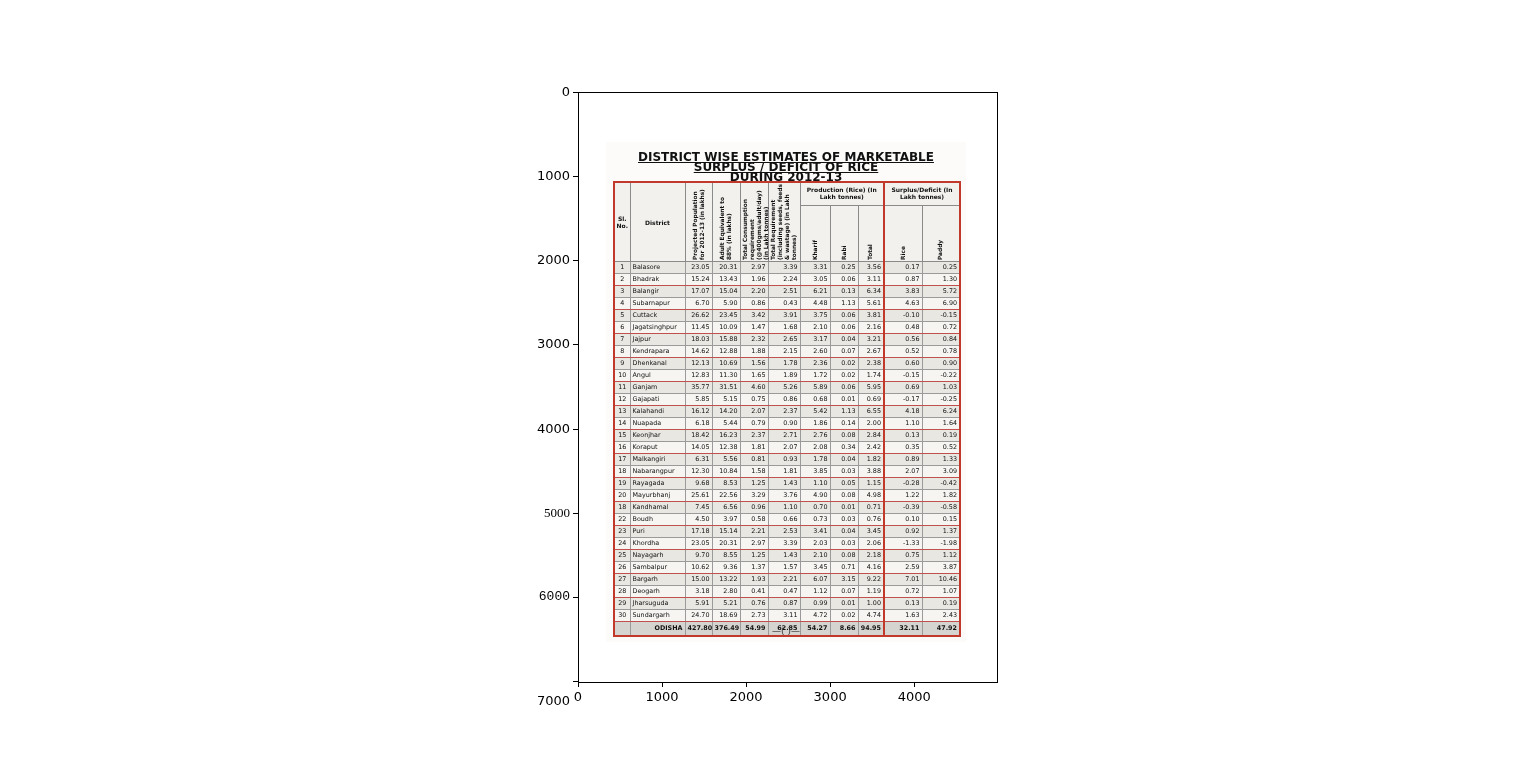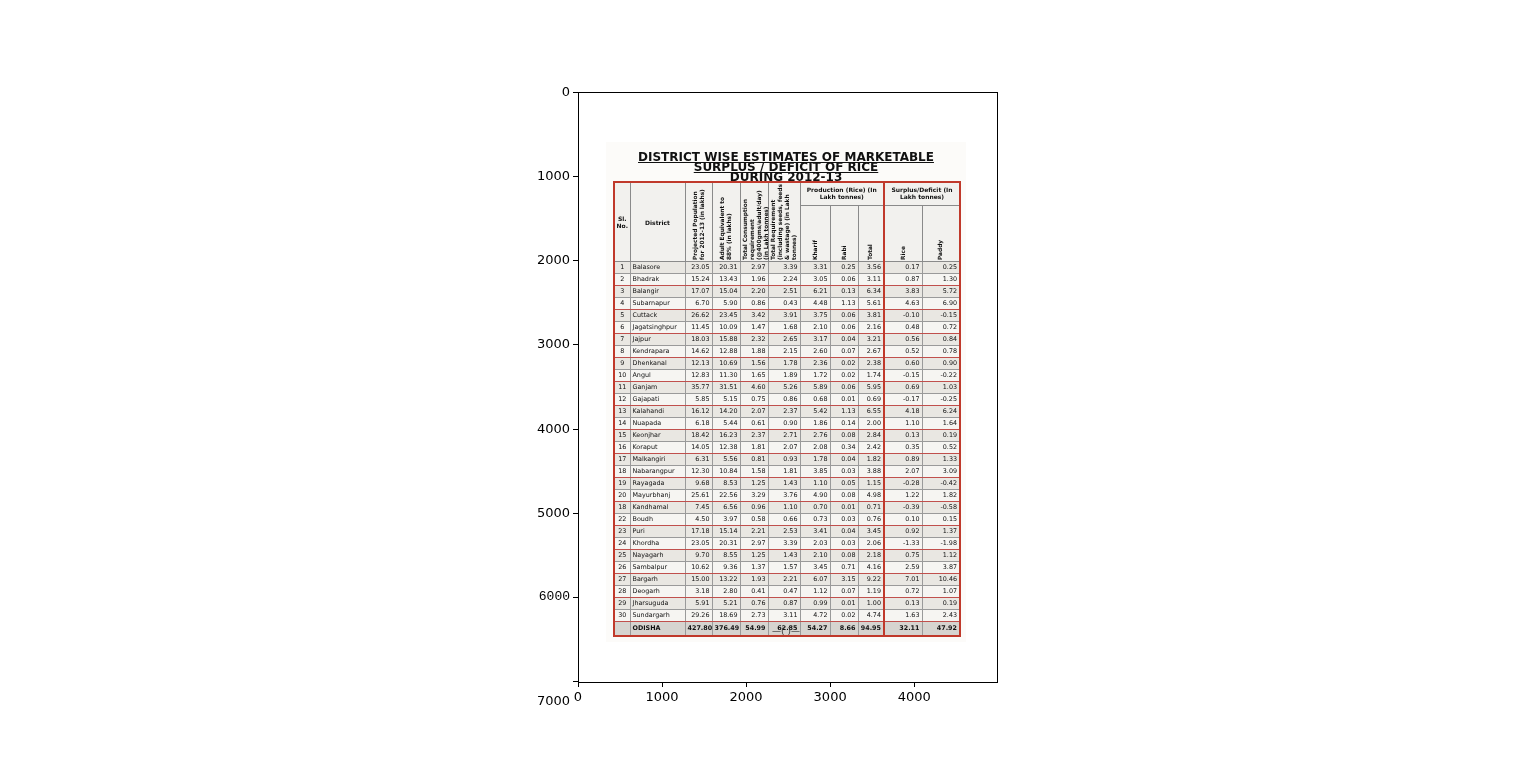--- a/index.html
+++ b/index.html
@@ -62,37 +62,38 @@
   tbody tr:nth-child(odd) td{background:#e9e7e2;}
   tbody tr:nth-child(even) td{background:#f6f5f2;}
   tbody tr.red-sep td{border-bottom:1px solid #c0504d;}
   .a-c{text-align:center;}
   .a-l{text-align:left;}
   .a-r{text-align:right;}
   .red-l{border-left:2px solid #c0392b !important;}
   tbody tr.total-row td{
     background:#d6d4d0 !important;font-weight:bold;height:13px;line-height:13px;
     border-top:1.5px solid #c0392b;
+    text-align:right;
   }
 </style>
 </head>
 <body>
 
 <div>
     <div class="ytick" style="top: 85px;">0</div>
     <div class="ytickmark" style="top: 92px;"></div>
     <div class="ytick" style="top: 169.14px;">1000</div>
     <div class="ytickmark" style="top: 176.14px;"></div>
     <div class="ytick" style="top: 253.28px;">2000</div>
     <div class="ytickmark" style="top: 260.28px;"></div>
     <div class="ytick" style="top: 337.42px;">3000</div>
     <div class="ytickmark" style="top: 344.42px;"></div>
     <div class="ytick" style="top: 421.56px;">4000</div>
     <div class="ytickmark" style="top: 428.56px;"></div>
-    <div class="ytick" style="top: 505.7px;">5000</div>
+    <div class="ytick" style="top: 505.7px; font-family: Liberation Serif, serif;">5000</div>
     <div class="ytickmark" style="top: 512.7px;"></div>
     <div class="ytick" style="top: 589.84px; font-family: Liberation Mono, monospace;">6000</div>
     <div class="ytickmark" style="top: 596.84px;"></div>
     <div class="ytick" style="top: 673.98px; margin-top: 20px;">7000</div>
     <div class="ytickmark" style="top: 680.98px;"></div>
   </div>
 <div>
     <div class="xtick" style="left: 556px;">0</div>
     <div class="xtickmark" style="left: 578px;"></div>
     <div class="xtick" style="left: 640.05px;">1000</div>
@@ -337,21 +338,21 @@
         <td class="a-r">1.13</td>
         <td class="a-r">6.55</td>
         <td class="a-r red-l">4.18</td>
         <td class="a-r">6.24</td>
       </tr>
       <tr class="red-sep">
         <td class="a-c">14</td>
         <td class="a-l">Nuapada</td>
         <td class="a-r">6.18</td>
         <td class="a-r">5.44</td>
-        <td class="a-r">0.61</td>
+        <td class="a-r">0.79</td>
         <td class="a-r">0.90</td>
         <td class="a-r">1.86</td>
         <td class="a-r">0.14</td>
         <td class="a-r">2.00</td>
         <td class="a-r red-l">1.10</td>
         <td class="a-r">1.64</td>
       </tr>
       <tr>
         <td class="a-c">15</td>
         <td class="a-l">Keonjhar</td>
@@ -543,21 +544,21 @@
         <td class="a-r">0.87</td>
         <td class="a-r">0.99</td>
         <td class="a-r">0.01</td>
         <td class="a-r">1.00</td>
         <td class="a-r red-l">0.13</td>
         <td class="a-r">0.19</td>
       </tr>
       <tr class="red-sep">
         <td class="a-c">30</td>
         <td class="a-l">Sundargarh</td>
-        <td class="a-r">29.26</td>
+        <td class="a-r">24.70</td>
         <td class="a-r">18.69</td>
         <td class="a-r">2.73</td>
         <td class="a-r">3.11</td>
         <td class="a-r">4.72</td>
         <td class="a-r">0.02</td>
         <td class="a-r">4.74</td>
         <td class="a-r red-l">1.63</td>
         <td class="a-r">2.43</td>
       </tr>
       <tr class="total-row">

